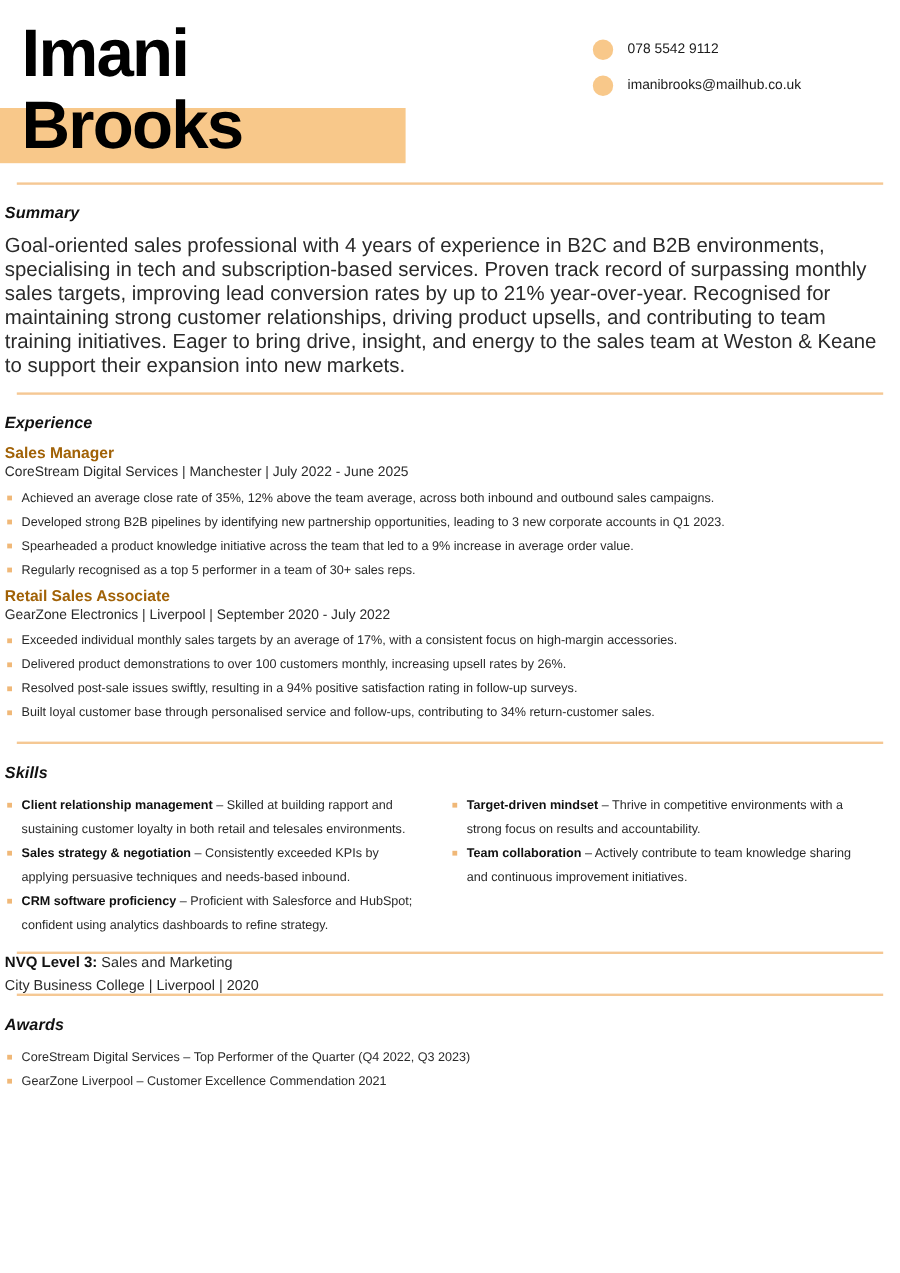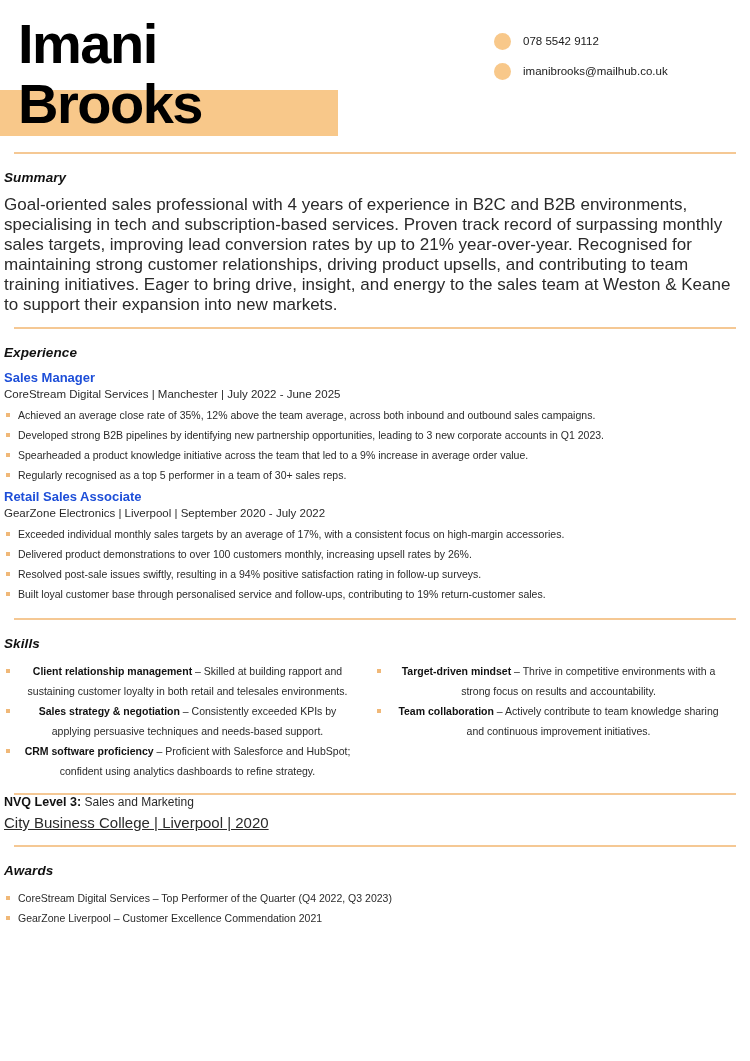--- a/index.html
+++ b/index.html
@@ -108,21 +108,21 @@
     color: #2a2a2a;
     text-align: left;
   }
 
   
   .job { margin-bottom: 2px; }
 
   .job-title {
     font-size: 13px;
     font-weight: 700;
-    color: #1d4ed8;
+    color: #a16207;
     margin-bottom: 3px;
     margin-top: 4px;
   }
 
   .job-meta {
     font-size: 11.5px;
     color: #2a2a2a;
     margin-bottom: 5px;
   }
 
@@ -147,21 +147,20 @@
     top: 8px;
     width: 3.5px;
     height: 3.5px;
     background: #f0b878;
   }
 
   
   .skills-cols {
     display: flex;
     gap: 0;
-    text-align: center;
   }
   .skills-col { width: 50%; padding-right: 18px; }
 
   ul.skill-list {
     list-style: none;
     margin: 0;
     padding: 0;
   }
 
   ul.skill-list > li {
@@ -187,24 +186,22 @@
 
   
   .edu-degree {
     font-size: 12px;
     color: #2a2a2a;
     margin-bottom: 5px;
   }
   .edu-degree .edu-level { font-weight: 700; color: #111111; font-size: 12.5px; }
 
   .edu-meta {
-    font-size: 15px;
-    color: #2a2a2a;
-    margin-bottom: 14px;
-    text-decoration: underline;
+    font-size: 12px;
+    color: #2a2a2a;
   }
 
   
   .awards-wrap { padding-bottom: 12px; }
 
   .spacer-sm { height: 12px; }
 </style>
 </head>
 <body>
 
@@ -251,38 +248,38 @@
       </ul>
     </div>
 
     <div class="job">
       <div class="job-title">Retail Sales Associate</div>
       <div class="job-meta">GearZone Electronics | Liverpool | September 2020 - July 2022</div>
       <ul class="bullets">
         <li>Exceeded individual monthly sales targets by an average of 17%, with a consistent focus on high-margin accessories.</li>
         <li>Delivered product demonstrations to over 100 customers monthly, increasing upsell rates by 26%.</li>
         <li>Resolved post-sale issues swiftly, resulting in a 94% positive satisfaction rating in follow-up surveys.</li>
-        <li>Built loyal customer base through personalised service and follow-ups, contributing to 19% return-customer sales.</li>
+        <li>Built loyal customer base through personalised service and follow-ups, contributing to 34% return-customer sales.</li>
       </ul>
     </div>
     <div class="spacer-sm"></div>
   </div>
 
   <div class="divider"></div>
   <div class="section">
     <div class="section-title">Skills</div>
     <div class="skills-cols">
 
       <div class="skills-col">
         <ul class="skill-list">
           <li>
             <span class="skill-name">Client relationship management</span><span> – Skilled at building rapport and sustaining customer loyalty in both retail and telesales environments.</span>
           </li>
           <li>
-            <span class="skill-name">Sales strategy &amp; negotiation</span><span> – Consistently exceeded KPIs by applying persuasive techniques and needs-based support.</span>
+            <span class="skill-name">Sales strategy &amp; negotiation</span><span> – Consistently exceeded KPIs by applying persuasive techniques and needs-based inbound.</span>
           </li>
           <li>
             <span class="skill-name">CRM software proficiency</span><span> – Proficient with Salesforce and HubSpot; confident using analytics dashboards to refine strategy.</span>
           </li>
         </ul>
       </div>
 
       <div class="skills-col">
         <ul class="skill-list">
           <li>

